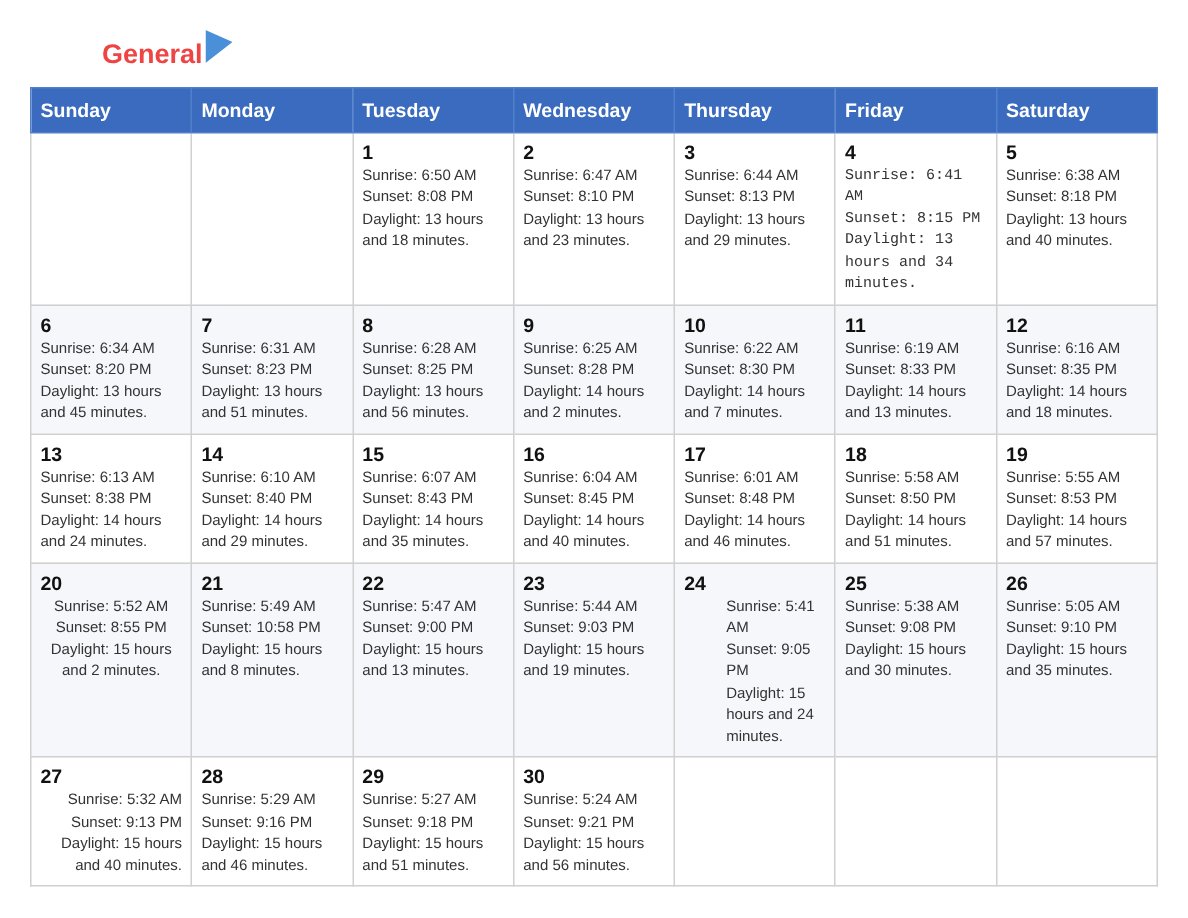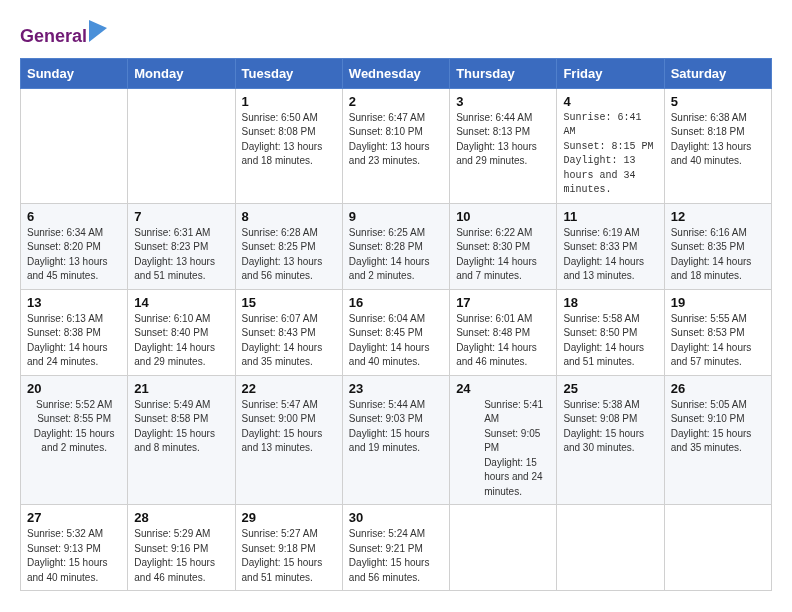--- a/index.html
+++ b/index.html
@@ -20,21 +20,22 @@
       display: flex;
       align-items: center;
     }
     .logo-text {
       font-size: 18px;
       font-weight: bold;
       color: #1a3a6b;
       line-height: 1.2;
     }
     .logo-text span {
-      color: #701a75;
+      color: #ef4444;
+      margin-left: 48px;
     }
     .logo-icon {
       width: 18px;
       height: 22px;
       margin-left: 2px;
     }
     .title-block {
       text-align: right;
     }
     .month-title {
@@ -252,21 +253,21 @@
       <tr>
         <td>
           <span class="day-number">20</span>
           <div class="day-info" style="white-space: pre-line; text-align: center;">Sunrise: 5:52 AM
 Sunset: 8:55 PM
 Daylight: 15 hours and 2 minutes.</div>
         </td>
         <td>
           <span class="day-number">21</span>
           <div class="day-info" style="white-space: pre-line;">Sunrise: 5:49 AM
-Sunset: 8:58 PM
+Sunset: 10:58 PM
 Daylight: 15 hours and 8 minutes.</div>
         </td>
         <td>
           <span class="day-number">22</span>
           <div class="day-info" style="white-space: pre-line;">Sunrise: 5:47 AM
 Sunset: 9:00 PM
 Daylight: 15 hours and 13 minutes.</div>
         </td>
         <td>
           <span class="day-number">23</span>
@@ -289,21 +290,21 @@
         <td>
           <span class="day-number">26</span>
           <div class="day-info" style="white-space: pre-line;">Sunrise: 5:05 AM
 Sunset: 9:10 PM
 Daylight: 15 hours and 35 minutes.</div>
         </td>
       </tr>
       <tr>
         <td>
           <span class="day-number">27</span>
-          <div class="day-info" style="white-space: pre-line;">Sunrise: 5:32 AM
+          <div class="day-info" style="white-space: pre-line; text-align: right;">Sunrise: 5:32 AM
 Sunset: 9:13 PM
 Daylight: 15 hours and 40 minutes.</div>
         </td>
         <td>
           <span class="day-number">28</span>
           <div class="day-info" style="white-space: pre-line;">Sunrise: 5:29 AM
 Sunset: 9:16 PM
 Daylight: 15 hours and 46 minutes.</div>
         </td>
         <td>

